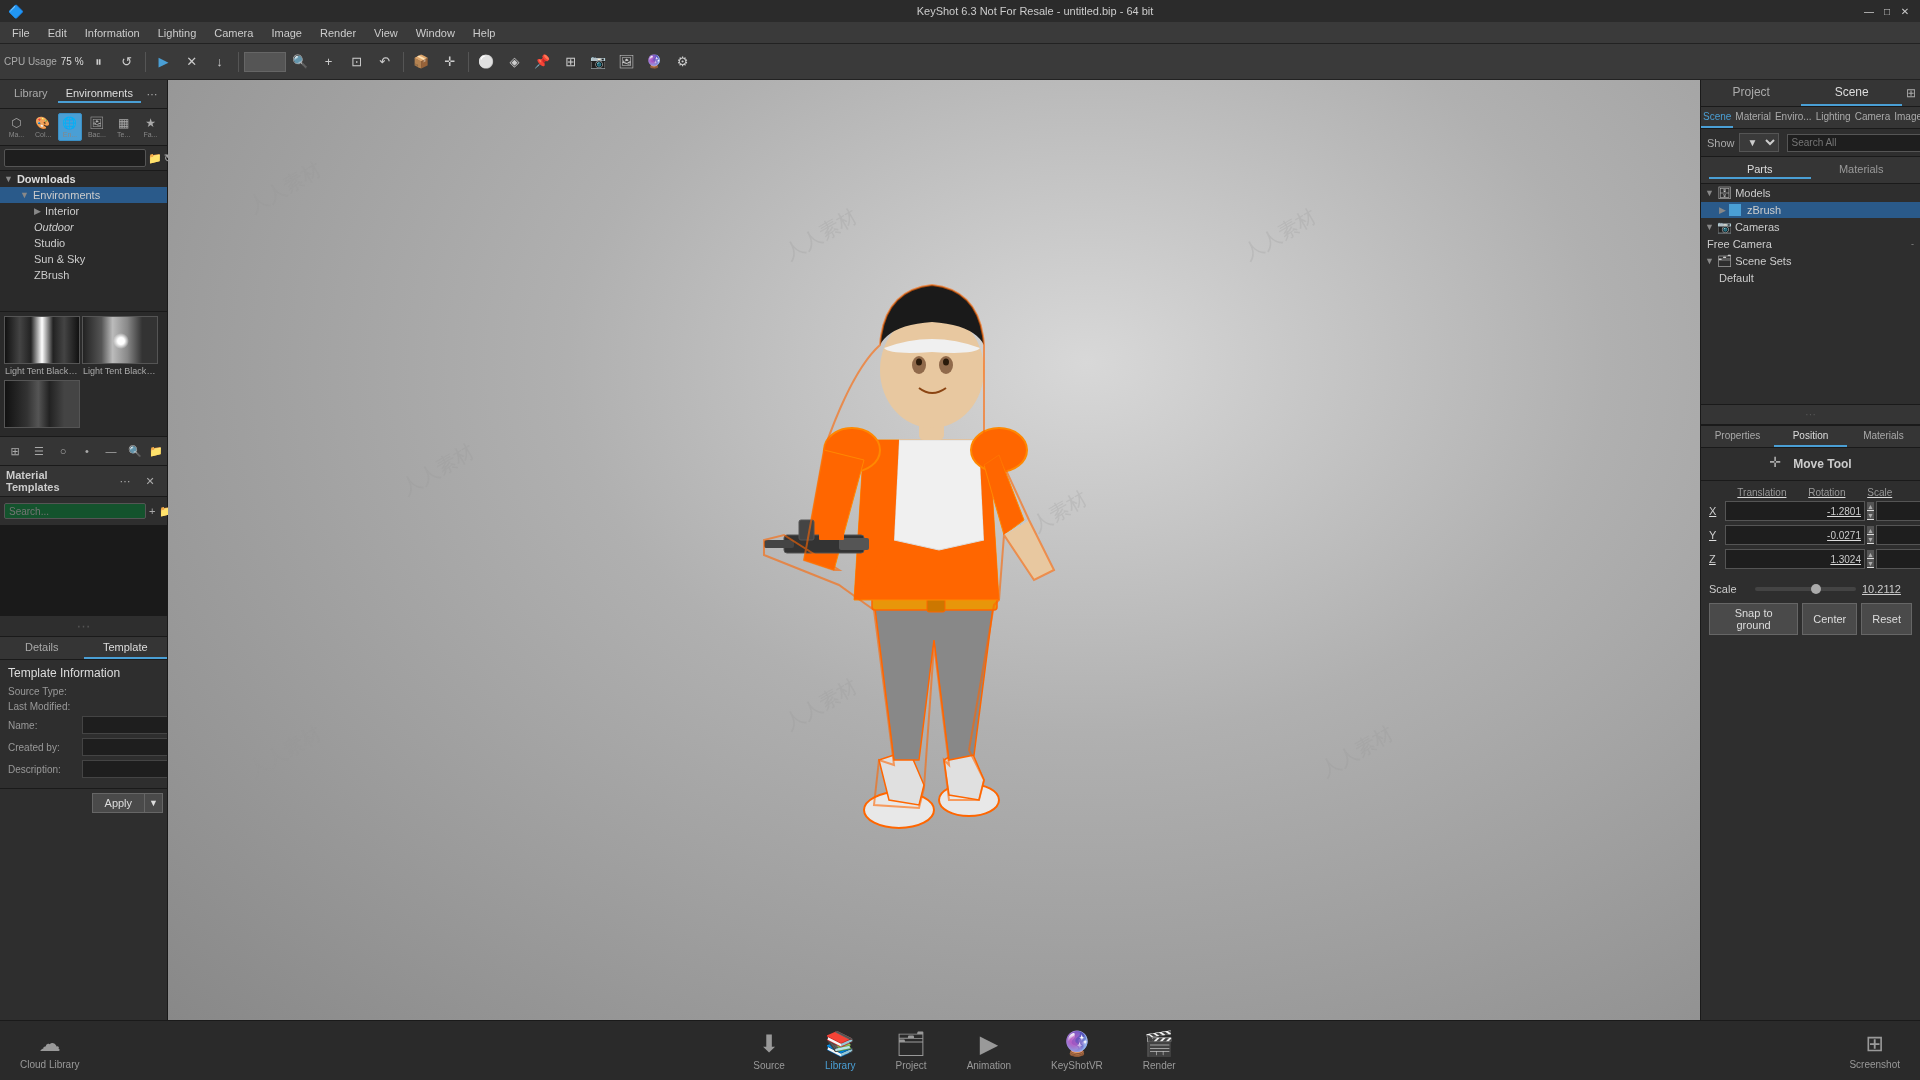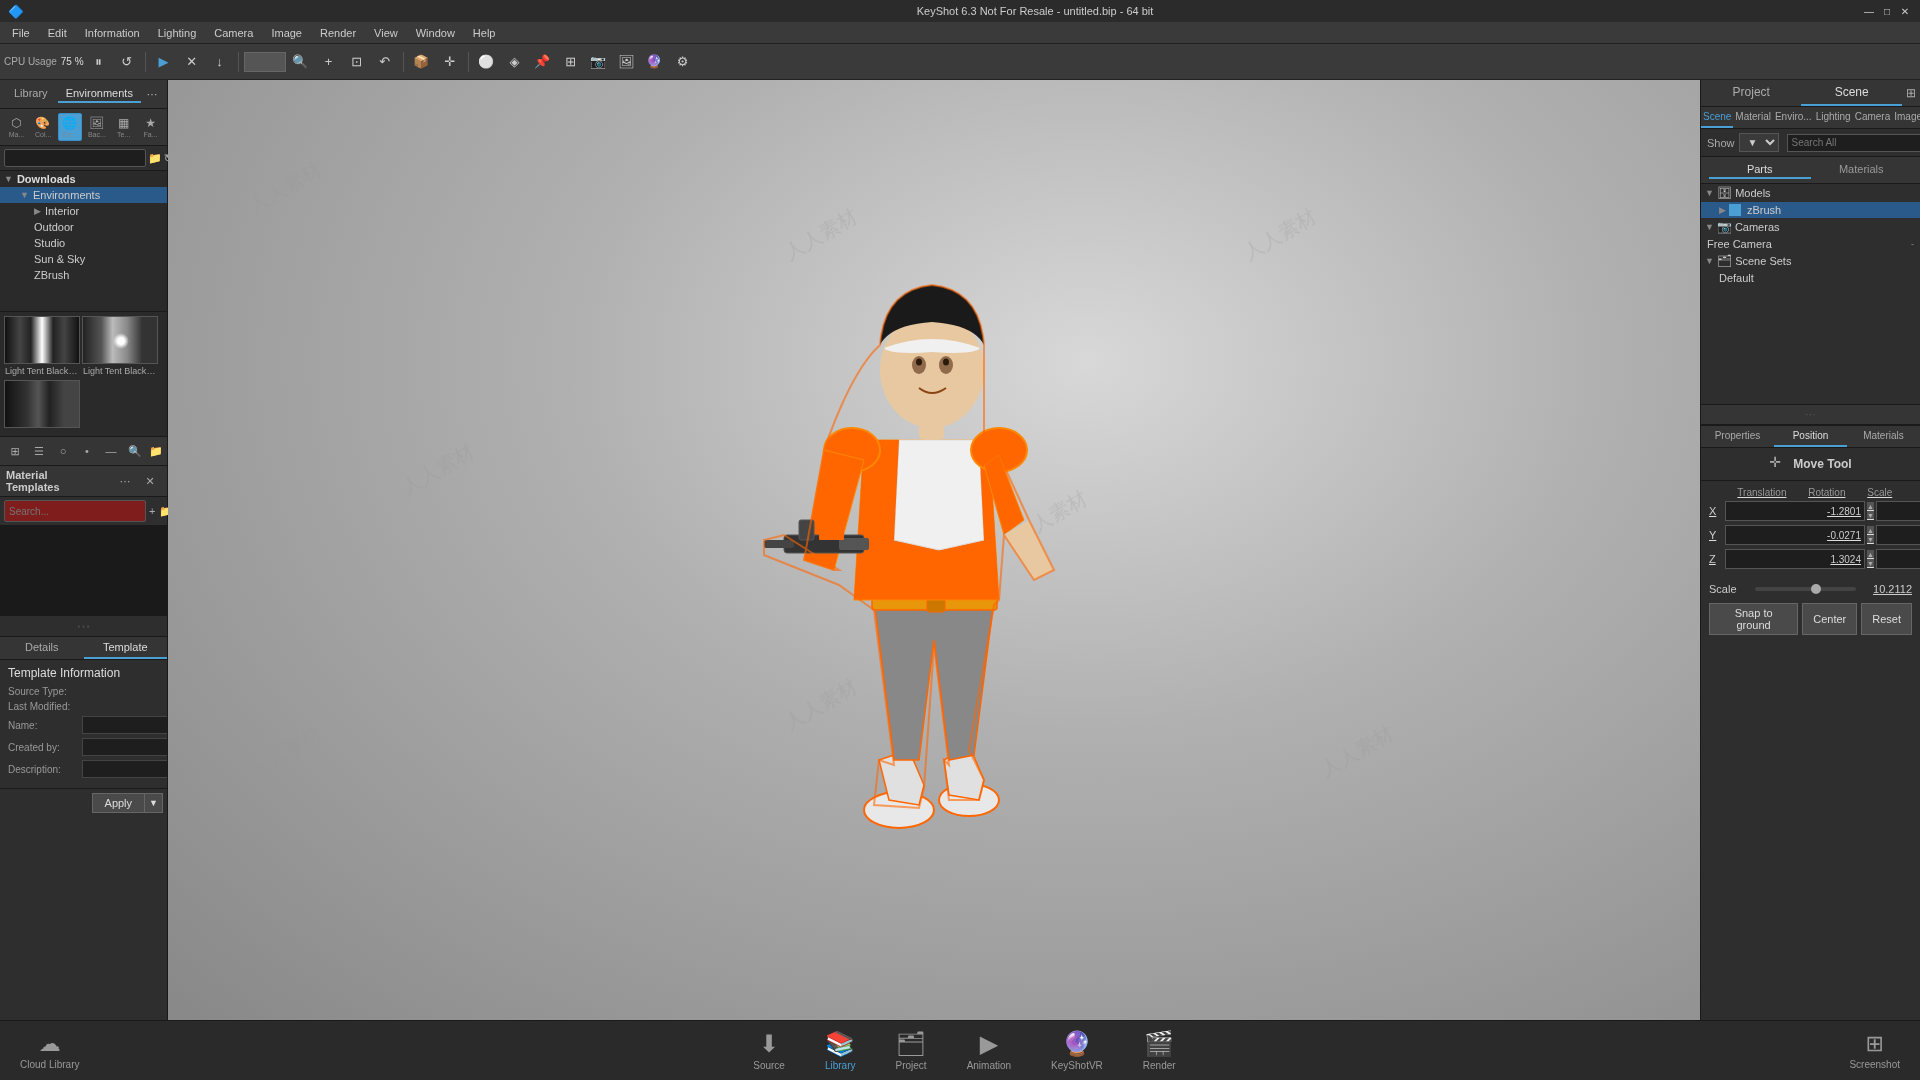--- a/index.html
+++ b/index.html
@@ -55,21 +55,21 @@
     .thumb-label { font-size: 9px; color: #aaa; padding: 2px 1px; white-space: nowrap; overflow: hidden; text-overflow: ellipsis; }
 
     .panel-tools { display: flex; align-items: center; padding: 3px 4px; gap: 2px; background: #353535; border-top: 1px solid #1a1a1a; }
     .panel-tool-btn { width: 22px; height: 22px; background: transparent; border: 1px solid transparent; cursor: pointer; color: #aaa; font-size: 11px; display: flex; align-items: center; justify-content: center; border-radius: 2px; }
 
     
     .mat-panel { background: #2e2e2e; border-top: 1px solid #1a1a1a; }
     .mat-panel-header { display: flex; align-items: center; justify-content: space-between; padding: 3px 6px; background: #353535; border-bottom: 1px solid #1a1a1a; gap: 34px; }
     .mat-panel-title { font-size: 11px; color: #ccc; font-weight: bold; }
     .mat-search { display: flex; align-items: center; gap: 2px; padding: 3px 4px; background: #2e2e2e; border-bottom: 1px solid #1a1a1a; }
-    .mat-search-input { flex: 1; height: 22px; background: #7f1d1d; border: 1px solid #555; color: #ccc; font-size: 10px; padding: 0 4px; border-radius: 2px; }
+    .mat-search-input { flex: 1; height: 16px; background: #14532d; border: 1px solid #555; color: #ccc; font-size: 10px; padding: 0 4px; border-radius: 2px; }
     .mat-preview { flex: 1; background: #1a1a1a; min-height: 90px; max-height: 90px; display: flex; align-items: center; justify-content: center; }
     .mat-dots { text-align: center; color: #555; padding: 2px; font-size: 14px; }
     .mat-tabs { display: flex; background: #353535; border-top: 1px solid #1a1a1a; border-bottom: 1px solid #1a1a1a; }
     .mat-tab { flex: 1; text-align: center; padding: 4px; cursor: pointer; font-size: 11px; color: #aaa; border-bottom: 2px solid transparent; }
     .mat-tab.active { color: #ddd; border-bottom-color: #4a9fd5; }
 
     .template-info { padding: 6px 8px; overflow-y: auto; }
     .template-title { font-size: 12px; color: #ddd; font-weight: normal; margin-bottom: 6px; }
     .template-field { display: flex; align-items: center; margin-bottom: 4px; gap: 4px; }
     .template-label { font-size: 10px; color: #999; width: 70px; flex-shrink: 0; }
@@ -106,21 +106,21 @@
     .transform-row { display: flex; align-items: center; margin-bottom: 4px; gap: 2px; }
     .axis-label { font-size: 11px; color: #ccc; width: 14px; flex-shrink: 0; }
     .transform-input { flex: 1; height: 20px; background: #1e1e1e; border: 1px solid #555; color: #ccc; font-size: 10px; padding: 0 3px; text-align: right; }
     .transform-spinner { display: flex; flex-direction: column; width: 12px; }
     .spinner-btn { height: 9px; background: #555; border: none; cursor: pointer; color: #aaa; font-size: 7px; display: flex; align-items: center; justify-content: center; line-height: 1; }
 
     .scale-row { display: flex; align-items: center; padding: 4px 8px; gap: 6px; }
     .scale-label { font-size: 11px; color: #ccc; width: 40px; }
     .scale-slider { flex: 1; height: 4px; background: #444; border-radius: 2px; position: relative; cursor: pointer; }
     .scale-thumb { width: 10px; height: 10px; background: #aaa; border-radius: 50%; position: absolute; top: -3px; left: 60%; transform: translateX(-50%); }
-    .scale-value { font-size: 11px; color: #ccc; width: 50px; text-align: right; text-decoration: underline; }
+    .scale-value { font-size: 11px; color: #ccc; width: 50px; text-align: left; text-decoration: underline; }
 
     .action-btns { display: flex; gap: 4px; padding: 4px 8px; justify-content: center; }
     .action-btn { background: #4a4a4a; border: 1px solid #666; color: #ddd; padding: 3px 10px; cursor: pointer; font-size: 11px; }
 
     
     .bottom-bar { height: 60px; background: #2a2a2a; border-top: 1px solid #1a1a1a; display: flex; align-items: center; justify-content: space-between; padding: 0 20px; }
     .cloud-lib { display: flex; flex-direction: column; align-items: center; gap: 2px; cursor: pointer; color: #999; font-size: 10px; }
     .cloud-icon { font-size: 22px; }
     .bottom-tools { display: flex; gap: 24px; align-items: center; }
     .bottom-tool { display: flex; flex-direction: column; align-items: center; gap: 2px; cursor: pointer; color: #999; font-size: 10px; padding: 4px 8px; }
@@ -261,21 +261,21 @@
         <span>Downloads</span>
       </div>
       <div class="tree-item selected" style="padding-left:20px;">
         <span class="tree-chevron">▼</span>
         <span>Environments</span>
       </div>
       <div class="tree-item" style="padding-left:34px;">
         <span class="tree-chevron">▶</span>
         <span>Interior</span>
       </div>
-      <div class="tree-item" style="padding-left:34px;">
+      <div class="tree-item" style="padding-left:34px;font-style:italic;">
         <span>Outdoor</span>
       </div>
       <div class="tree-item" style="padding-left:34px;">
         <span>Studio</span>
       </div>
       <div class="tree-item" style="padding-left:34px;">
         <span>Sun &amp; Sky</span>
       </div>
       <div class="tree-item" style="padding-left:34px;">
         <span>ZBrush</span>

